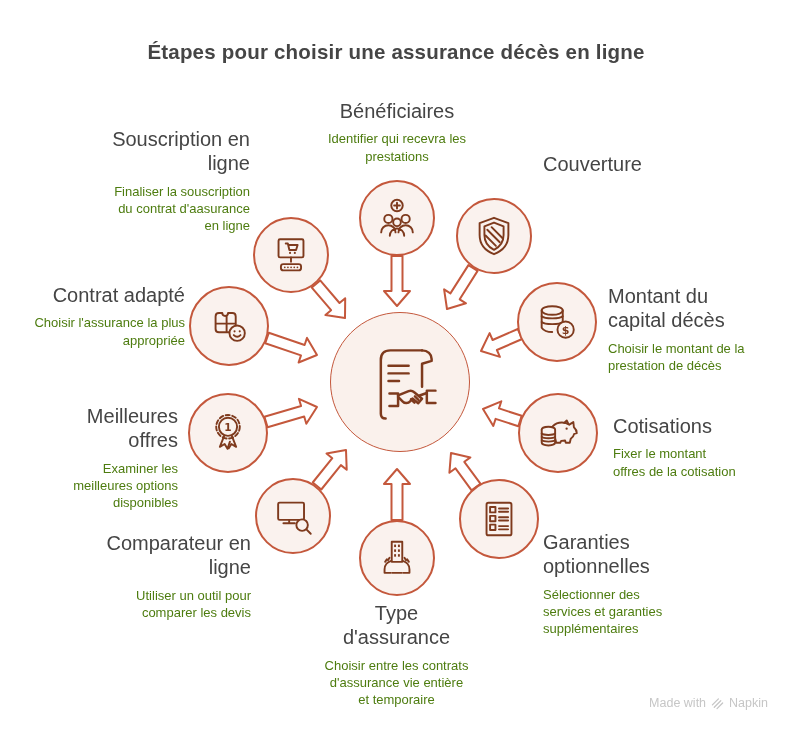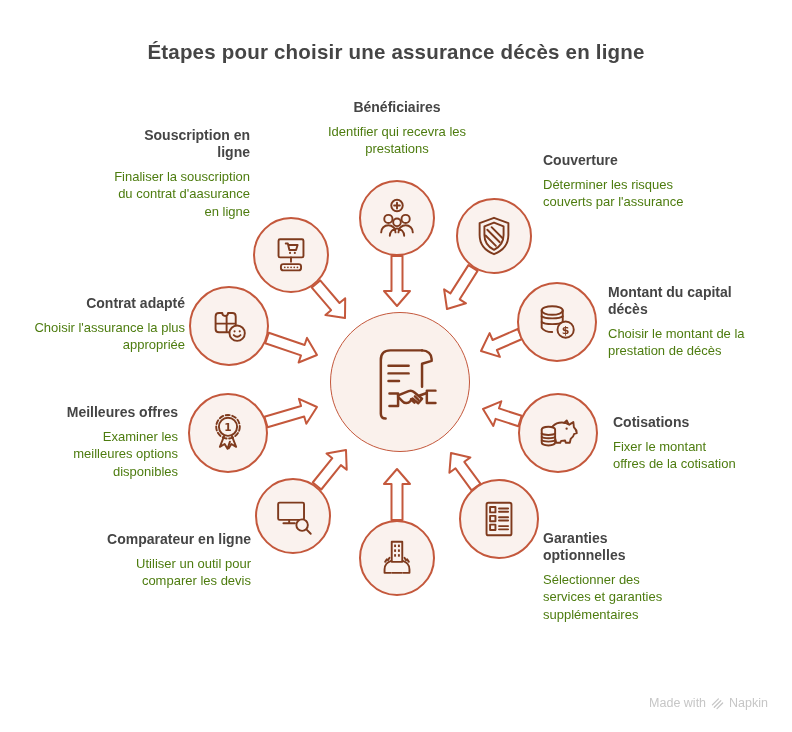--- a/index.html
+++ b/index.html
@@ -8,21 +8,21 @@
   .title{position:absolute;left:0;top:40px;width:792px;text-align:center;
          font-size:20.5px;font-weight:bold;color:#454545;letter-spacing:.2px;}
   .node-circle{position:absolute;box-sizing:border-box;border:2px solid #C4583C;border-radius:50%;
                background:#FAF2EE;display:flex;align-items:center;justify-content:center;}
   .center-circle{position:absolute;box-sizing:border-box;border:1.6px solid #C4583C;border-radius:50%;
                background:#FAF1EC;display:flex;align-items:center;justify-content:center;}
   .node-text{position:absolute;}
   .align-center{text-align:center;}
   .align-left{text-align:left;}
   .align-right{text-align:right;}
-  .node-label{font-size:14px;font-weight:bold;color:#454545;line-height:1.22;margin-bottom:7px;}
+  .node-label{font-size:20px;font-weight:normal;color:#454545;line-height:1.22;margin-bottom:7px;}
   .label-narrow{max-width:118px;}
   .node-desc{font-size:13px;color:#4d7c0f;line-height:1.33;}
   .icon{stroke:#7E3A1D;fill:none;stroke-width:2;stroke-linecap:round;stroke-linejoin:round;}
   .icon .fillb{fill:#7E3A1D;stroke:none;}
   .icon .mask{fill:#FAF2EE;}
   .icon text{fill:#7E3A1D;stroke:none;font-family:"DejaVu Sans",sans-serif;font-weight:bold;}
   #arrows{position:absolute;left:0;top:0;}
   .footer{position:absolute;right:24px;top:696px;display:flex;align-items:center;gap:5px;
           font-size:12.5px;color:#C6C6C6;}
 </style>
@@ -75,21 +75,20 @@
 
   <div class="node-circle" style="left:456px;top:198px;width:76px;height:76px;">
     <svg class="icon" width="46" height="46" viewBox="0 0 48 48">
       <path d="M24,5 L39,10.5 V23 C39,32.5 33,39.5 24,43 C15,39.5 9,32.5 9,23 V10.5 Z"></path>
       <path d="M24,10 L34,14 V23 C34,30 30,35.5 24,38.5 C18,35.5 14,30 14,23 V14 Z"></path>
       <path d="M17,17.5 L30,30.5 M21.5,14.8 L33,26.3 M15.2,23.5 L26,34.3"></path>
     </svg>
   </div>
   <div class="node-text align-left" style="left:543px;top:152px;width:150px;">
     <div class="node-label">Couverture</div>
-    <div class="node-desc">Déterminer les risques couverts par l'assurance</div>
   </div>
 
   <div class="node-circle" style="left:517px;top:282px;width:80px;height:80px;">
     <svg class="icon" width="46" height="46" viewBox="0 0 48 48">
       <ellipse cx="19" cy="12" rx="11" ry="4.5"></ellipse>
       <path d="M8,12 V30 q3,4.5 11,4.5 M30,12 V23"></path>
       <path d="M8,18 c3,3 19,3 22,0 M8,24 c3,3 19,3 22,0"></path>
       <circle cx="33" cy="32" r="8.5" class="mask" style="stroke:#7E3A1D"></circle>
       <text x="33" y="36.3" font-size="11.5" text-anchor="middle">$</text>
     </svg>
@@ -135,20 +134,24 @@
         <rect x="25" y="10" width="2" height="2.6" class="fillb"></rect>
       <rect x="21" y="15" width="2" height="2.6" class="fillb"></rect>
         <rect x="25" y="15" width="2" height="2.6" class="fillb"></rect>
       <rect x="21" y="20" width="2" height="2.6" class="fillb"></rect>
         <rect x="25" y="20" width="2" height="2.6" class="fillb"></rect>
       <path d="M18,27 q-7,2 -7,9 v3.5 h6.5 M30,27 q7,2 7,9 v3.5 h-6.5"></path>
       <path d="M11.6,28 l1.8,-2.6 M14.6,26.4 l1.6,-2.6 M36.4,28 l-1.8,-2.6 M33.4,26.4 l-1.6,-2.6"></path>
       <path d="M19,39.5 h10"></path>
     </svg>
   </div>
+  <div class="node-text align-center" style="left:324px;top:601px;width:145px;">
+    <div class="node-label">Type d'assurance</div>
+    <div class="node-desc">Choisir entre les contrats d'assurance vie entière et temporaire</div>
+  </div>
 
   <div class="node-circle" style="left:255px;top:478px;width:76px;height:76px;">
     <svg class="icon" width="46" height="46" viewBox="0 0 48 48">
       <rect x="8.5" y="10" width="27" height="18" rx="1.5"></rect>
       <path d="M20,28 v3.5 M14,31.5 h12"></path>
       <circle cx="33.5" cy="33.5" r="6" class="mask" style="stroke:#7E3A1D"></circle>
       <path d="M38,38 l4.5,4.5"></path>
     </svg>
   </div>
   <div class="node-text align-right" style="left:105px;top:531px;width:146px;">
@@ -173,21 +176,21 @@
   <div class="node-circle" style="left:189px;top:286px;width:80px;height:80px;">
     <svg class="icon" width="46" height="46" viewBox="0 0 48 48">
       <path d="M13.5,10.5 h3.5 a3,3 0 0 0 6,0 h4.5 q3.5,0 3.5,3.5 v13 q0,3.5 -3.5,3.5 h-14 q-3.5,0 -3.5,-3.5 v-13 q0,-3.5 3.5,-3.5 z"></path>
       <path d="M21.5,13.5 v16 M10.5,21.5 h20"></path>
       <circle cx="32.5" cy="31.5" r="8" class="mask" style="stroke:#7E3A1D"></circle>
       <circle cx="29.8" cy="29.6" r="1.1" class="fillb"></circle>
         <circle cx="35.2" cy="29.6" r="1.1" class="fillb"></circle>
       <path d="M29,33.5 q3.5,3.4 7,0"></path>
     </svg>
   </div>
-  <div class="node-text align-right" style="left:32px;top:295px;width:153px;">
+  <div class="node-text align-right" style="left:32px;top:283px;width:153px;">
     <div class="node-label">Contrat adapté</div>
     <div class="node-desc">Choisir l'assurance la plus appropriée</div>
   </div>
 
   <div class="node-circle" style="left:253px;top:217px;width:76px;height:76px;">
     <svg class="icon" width="46" height="46" viewBox="0 0 48 48">
       <rect x="11" y="7.5" width="26" height="19" rx="1.5"></rect>
       <path d="M18.5,12 h2.2 l1.6,6.8 h7 l1.6,-5.2 h-9"></path>
       <circle cx="23" cy="21.8" r="1.1" class="fillb"></circle>
         <circle cx="28" cy="21.8" r="1.1" class="fillb"></circle>

